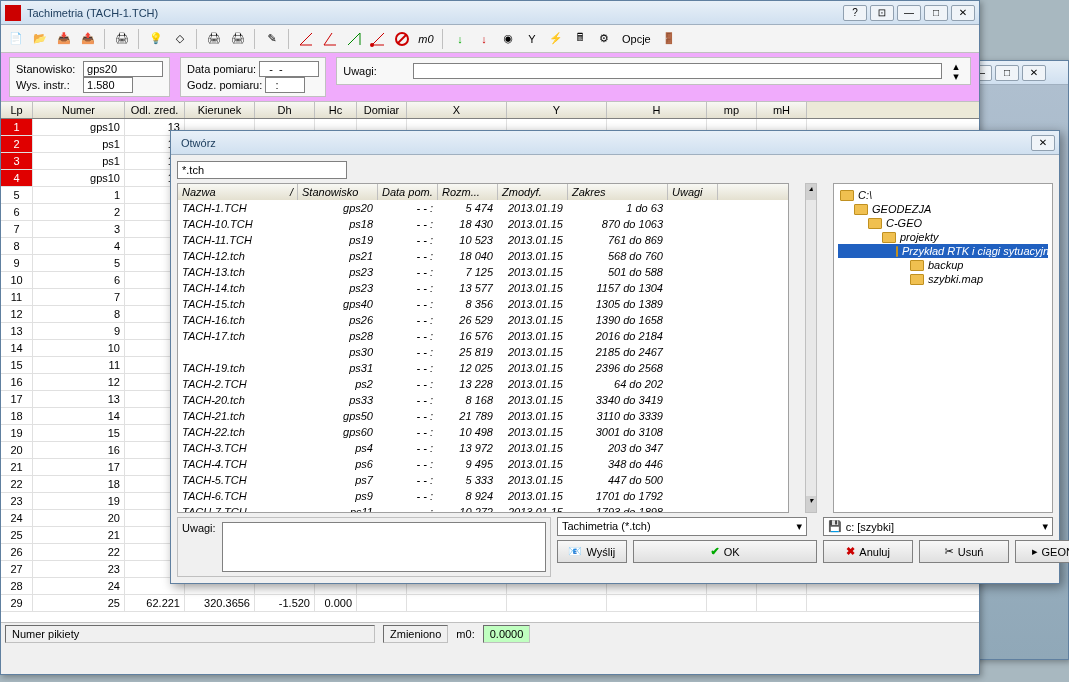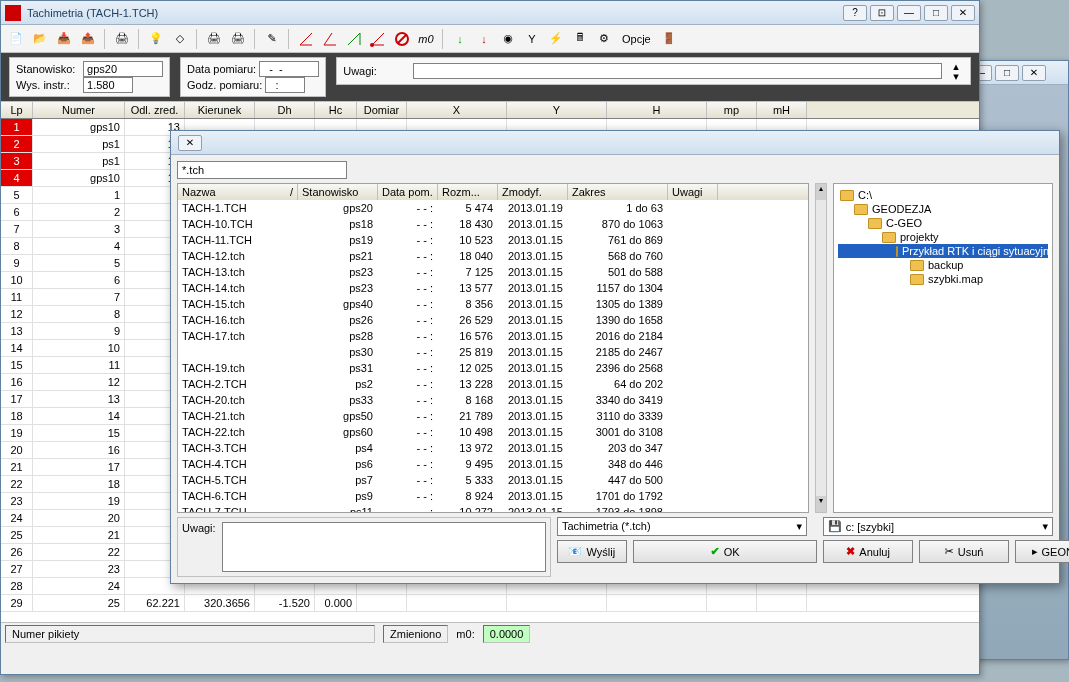--- a/index.html
+++ b/index.html
@@ -5,41 +5,41 @@
 * { box-sizing: border-box; font-family: Tahoma, sans-serif; font-size: 11px; }
 body { margin: 0; background: #a8b8c0; width: 1069px; height: 682px; overflow: hidden; position: relative; }
 .window { position: absolute; background: #f0f0f0; border: 1px solid #6080a0; box-shadow: 2px 2px 6px rgba(0,0,0,0.3); }
 .titlebar { height: 24px; background: linear-gradient(#e8f0f8,#d0e0f0); display: flex; align-items: center; padding: 0 4px; border-bottom: 1px solid #a0b0c0; }
 .titlebar .icon { width: 16px; height: 16px; margin-right: 6px; background: #c00; display:inline-block;}
 .titlebar .title { flex: 1; color: #204060; font-weight: normal; }
 .titlebar .wbtn { width: 24px; height: 16px; border: 1px solid #90a0b0; margin-left: 3px; background: #f0f4f8; text-align: center; line-height: 13px; font-size: 10px; cursor: pointer; border-radius: 2px;}
 .toolbar { height: 28px; border-bottom: 1px solid #c0c0c0; display: flex; align-items: center; padding: 0 4px; gap: 2px; background: #f4f4f4; }
 .tbtn { width: 22px; height: 22px; border: 1px solid transparent; display: flex; align-items: center; justify-content: center; cursor: pointer; }
 .tsep { width: 2px; height: 20px; border-left: 1px solid #c0c0c0; margin: 0 3px; }
-.params { padding: 4px 8px; display: flex; gap: 10px; border-bottom: 1px solid #c0c0c0; background: #404040; align-items: flex-start;}
+.params { padding: 4px 8px; display: flex; gap: 10px; border-bottom: 1px solid #c0c0c0; background: #f0abfc; align-items: flex-start;}
 .pgroup { border: 1px solid #c0c0c0; padding: 3px 6px; background: #f8f8f8; }
 .pgroup label { display: inline-block; min-width: 64px; }
 .pgroup input { border: 1px solid #808080; padding: 1px 3px; font-size: 11px; }
 .grid { background: white; }
 .grid-head { display: flex; background: #ece9d8; border-bottom: 1px solid #808080; }
 .gh { border-right: 1px solid #c0c0c0; padding: 2px 4px; text-align: center; background: linear-gradient(#f8f8f4,#e4e0d0); font-size: 11px; overflow:hidden;}
 .grid-body { }
 .grow { display: flex; height: 17px; border-bottom: 1px solid #e0e0e0; }
 .gc { border-right: 1px solid #e0e0e0; padding: 0 4px; text-align: right; overflow: hidden; line-height: 17px;}
 .gc.lp { text-align: center; }
 .gc.red { background: #e00000; color: white; }
 .statusbar { height: 22px; border-top: 1px solid #c0c0c0; display: flex; align-items: center; background: #f0f0f0; padding: 0 4px; gap: 8px;}
 .statusbar .cell { border: 1px inset #c0c0c0; padding: 2px 6px; }
 
 .dialog { position: absolute; left: 170px; top: 130px; width: 890px; background: #f0f0f0; border: 1px solid #6080a0; box-shadow: 3px 3px 10px rgba(0,0,0,0.4); }
 .dlgbody { padding: 6px; display: flex; flex-direction: column; gap: 4px;}
 .filter-row { display: flex; gap: 6px; align-items: center;}
 .filter-row input { border: 1px solid #808080; padding: 2px 4px; width: 170px;}
 .filter-row .path { padding: 2px 4px; }
-.main-split { display: flex; gap: 6px;}
+.main-split { display: flex; gap: 16px; font-style: italic;}
 .file-list { flex: 1; border: 1px solid #a0a0a0; background: white; height: 330px; overflow-y: auto;}
 .fl-head { display: flex; background: linear-gradient(#f8f8f4,#e4e0d0); position: sticky; top:0;}
 .fl-h { border-right: 1px solid #c0c0c0; padding: 2px 4px; font-size: 11px;}
 .fl-row { display: flex; height: 16px; }
 .fl-c { padding: 0 4px; border-right: 1px solid transparent; overflow: hidden; line-height: 16px; text-align: right;}
 .fl-c.l { text-align: left;}
 .tree-panel { width: 220px; display:flex; flex-direction:column; gap:4px;}
 .tree { border: 1px solid #a0a0a0; background: white; height: 330px; padding: 4px; overflow:auto;}
 .tree-item { display: flex; align-items: center; gap: 4px; padding: 1px 2px; white-space: nowrap;}
 .tree-item.sel { background: #2060c0; color: white;}
@@ -580,20 +580,21 @@
   <div class="statusbar">
     <div class="cell" style="width:370px;">Numer pikiety</div>
     <div class="cell">Zmieniono</div>
     <div>m0:</div>
     <div class="cell" style="background:#c0ffc0;">0.0000</div>
   </div>
 </div>
 
 <div class="dialog">
   <div class="titlebar">
+    <span class="title" style="padding-left:6px;">Otwórz</span>
     <span class="wbtn">✕</span>
   </div>
   <div class="dlgbody">
     <div class="filter-row">
       <input value="*.tch" style="">
     </div>
     <div class="main-split">
       <div class="file-list">
         <div class="fl-head" id="fl-head">
             <div class="fl-h" style="width: 120px;">Nazwa <span style="float:right">/</span></div>

